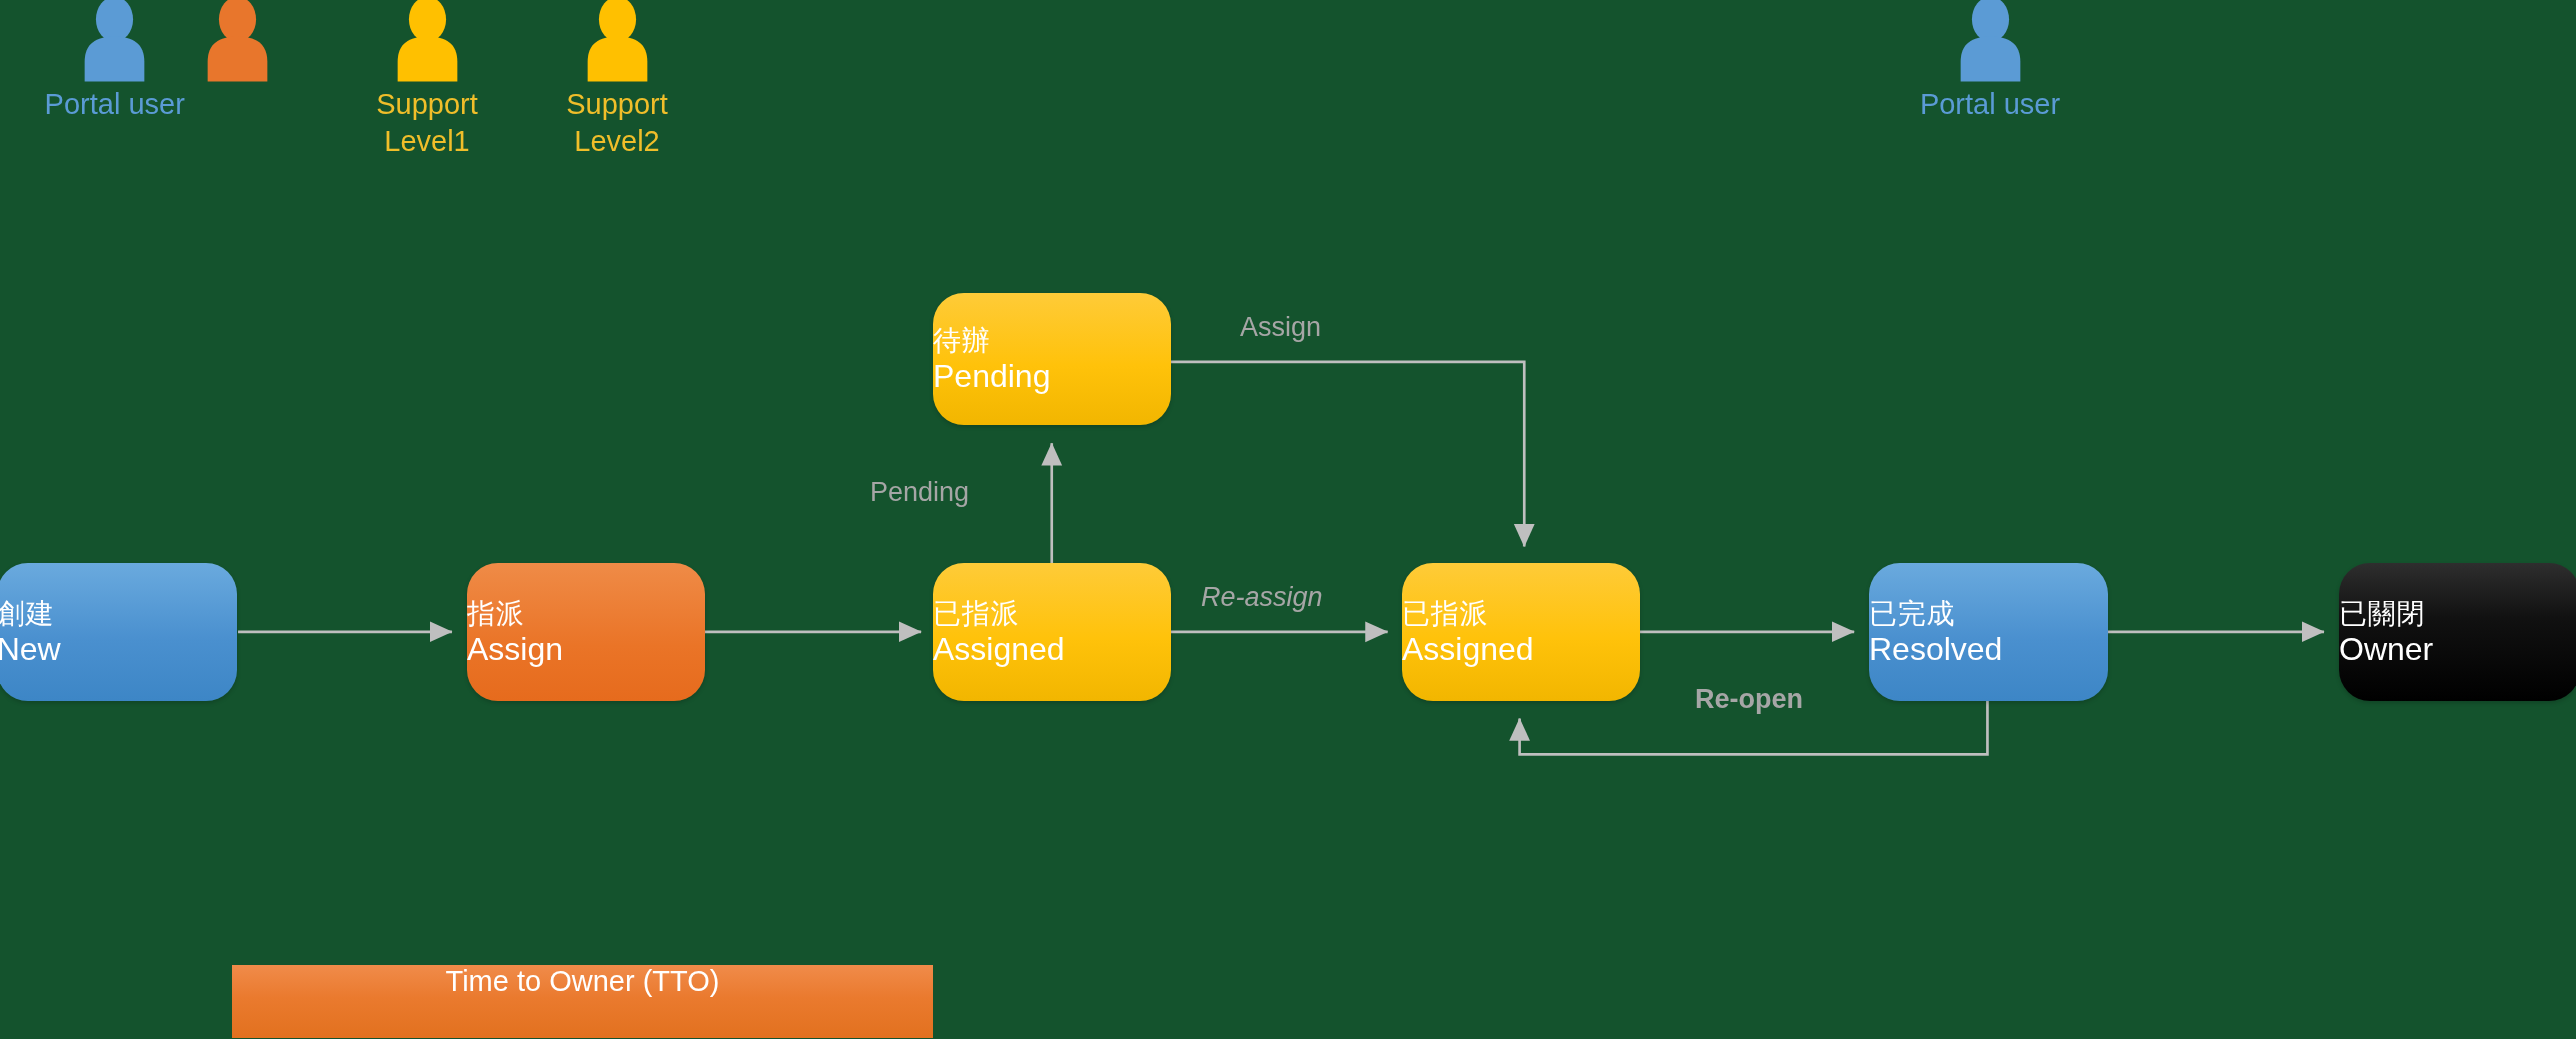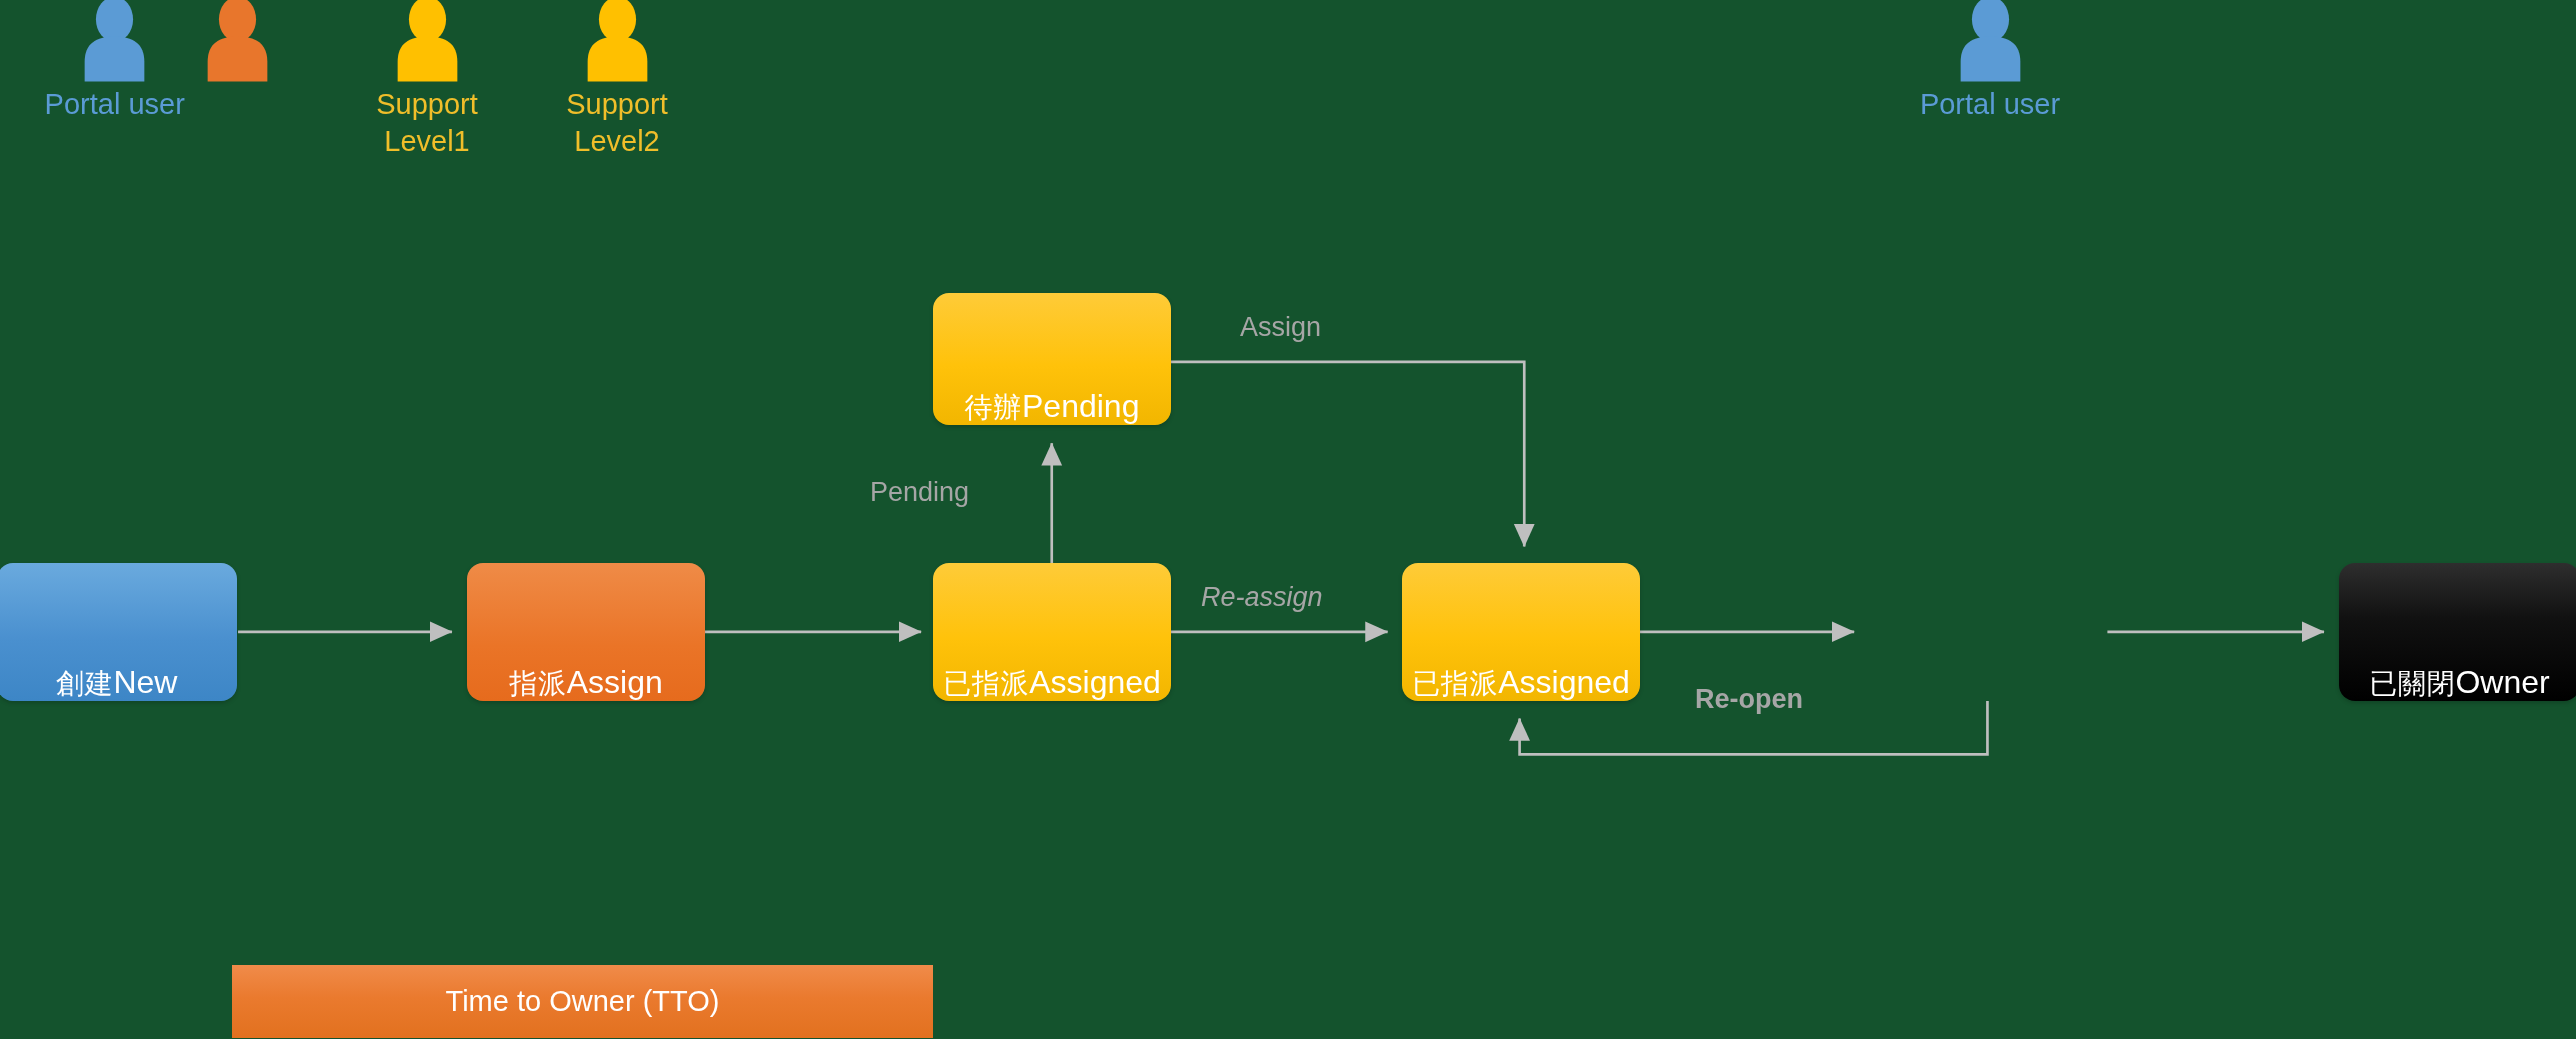--- a/index.html
+++ b/index.html
@@ -33,25 +33,25 @@
     margin-top: 4px;
     font-size: 29px;
     line-height: 37px;
     font-weight: 400;
     white-space: pre-line;
   }
 
   
   .node {
     position: absolute;
-    border-radius: 16px;
+    border-radius: 31px;
     box-sizing: border-box;
     display: flex;
-    flex-direction: row;
-    align-items: flex-end;
+    flex-direction: column;
+    align-items: flex-start;
     justify-content: center;
     color: #ffffff;
     text-align: center;
     box-shadow: 0 2px 4px rgba(0,0,0,0.18);
   }
   .node .cn {
     font-size: 28px;
     line-height: 35px;
     letter-spacing: 0.7px;
   }
@@ -89,21 +89,21 @@
     width: 2576px;
     height: 1039px;
     pointer-events: none;
   }
 
   
   .sla {
     position: absolute;
     height: 73px;
     display: flex;
-    align-items: center;
+    align-items: flex-start;
     justify-content: center;
     color: #ffffff;
     font-size: 29px;
     box-sizing: border-box;
   }
   .sla.tto {
     background: linear-gradient(180deg, #f08b4a 0%, #ea7a2e 45%, #e2711f 100%);
   }
   .sla.ttr {
     background: linear-gradient(180deg, #fecd41 0%, #ffc40b 45%, #f3b800 100%);
@@ -199,20 +199,24 @@
   <div class="node yellow" style="left:933px; top:293px; width:238px; height:132px;">
     <span class="cn">待辦</span>
     <span class="en">Pending</span>
   </div>
 
   <div class="node yellow" style="left:1402px; top:563px; width:238px; height:138px;">
     <span class="cn">已指派</span>
     <span class="en">Assigned</span>
   </div>
 
+  <div class="node blue" style="left:1869px; top:563px; width:239px; height:138px;">
+    <span class="cn">已完成</span>
+    <span class="en">Resolved</span>
+  </div>
 
   <div class="node black" style="left:2339px; top:563px; width:241px; height:138px;">
     <span class="cn">已關閉</span>
     <span class="en">Owner</span>
   </div>
 
   <span class="edge-label" style="left:870px; top:476px;">Pending</span>
   <span class="edge-label" style="left:1240px; top:311px;">Assign</span>
   <span class="edge-label" style="left:1201px; top:581px;font-style:italic;">Re-assign</span>
   <span class="edge-label" style="left:1695px; top:683px;font-weight:bold;">Re-open</span>

